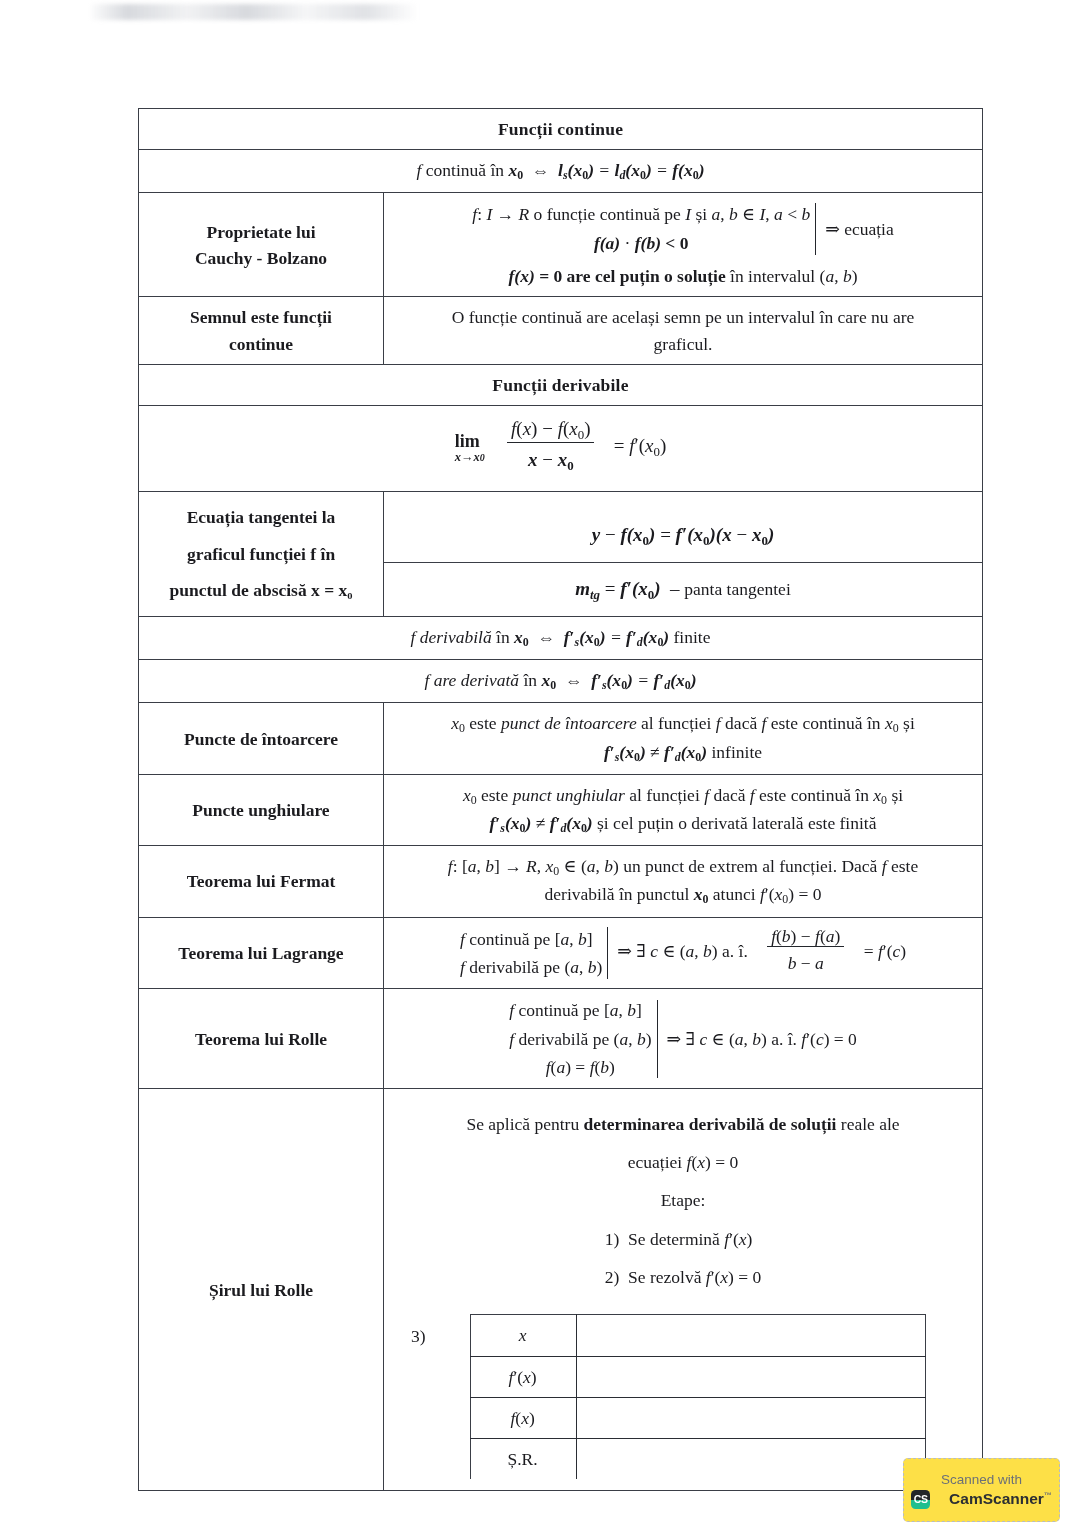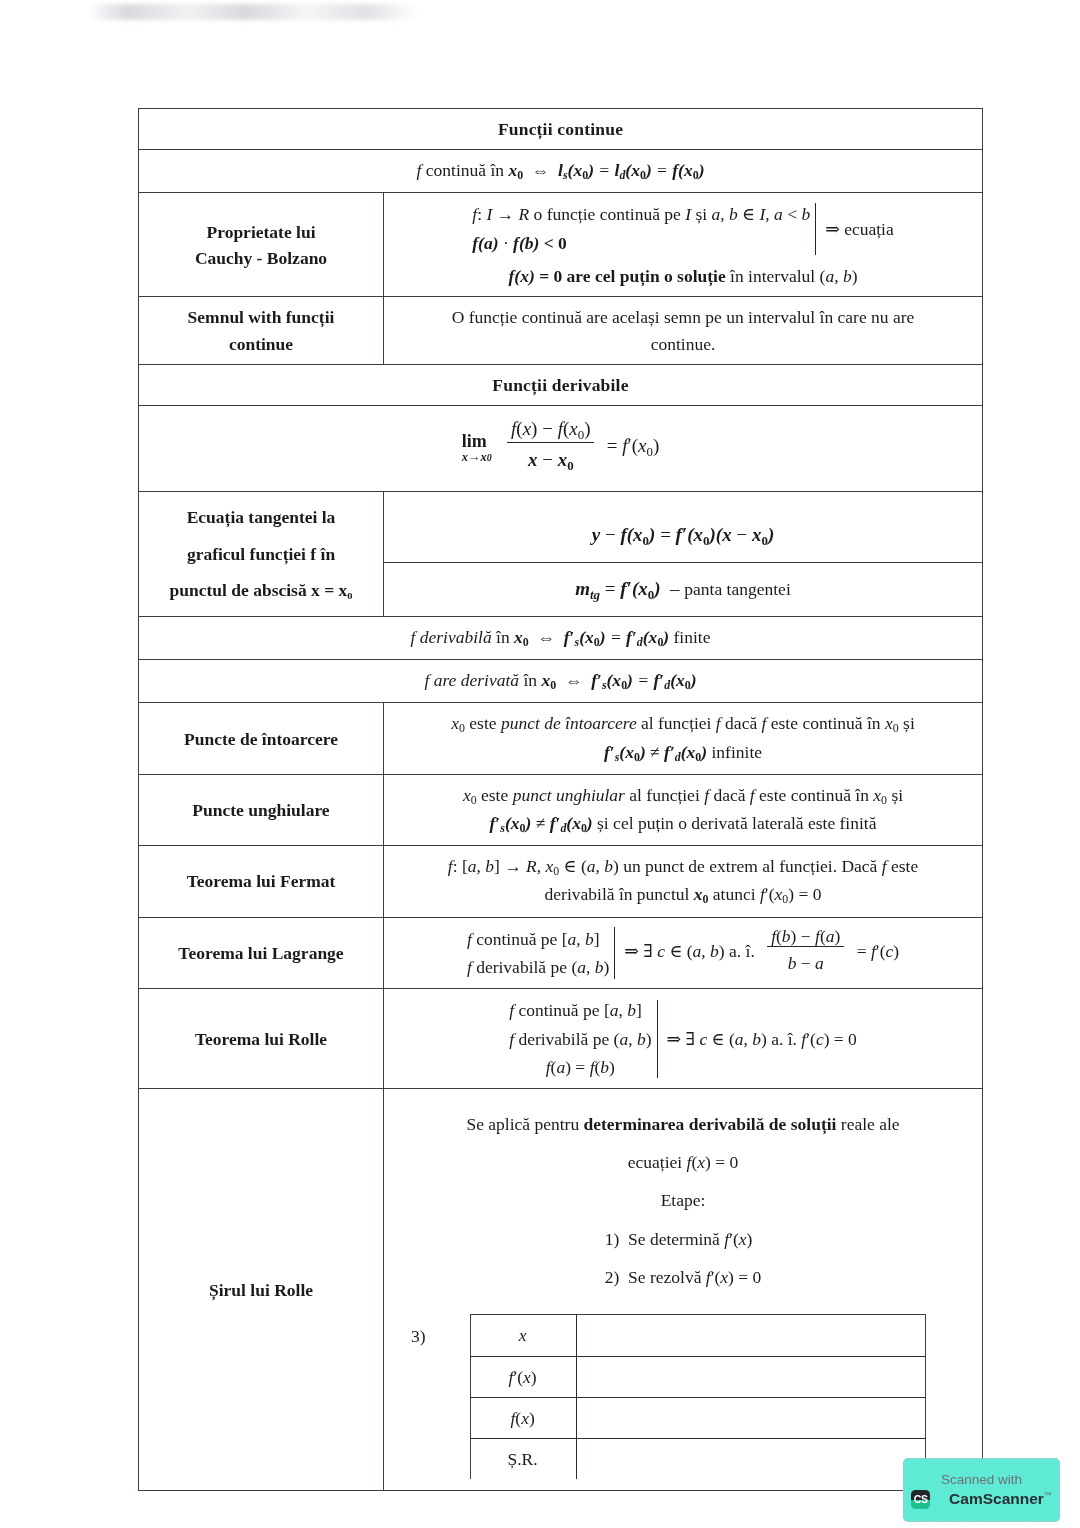--- a/index.html
+++ b/index.html
@@ -87,21 +87,21 @@
   .mb  { font-style: italic; font-weight: bold; }
   .up  { font-style: normal; }
   .bold{ font-weight: bold; }
   sub  { font-size: .68em; vertical-align: -0.28em; font-style: italic; }
   .prime { font-style: normal; }
 
   .frac {
     display: inline-block;
     vertical-align: middle;
     text-align: center;
-    margin: 0 8px;
+    margin: 0 15px;
     line-height: 1.18;
   }
   .frac .num { display: block; padding: 0 4px; }
   .frac .den { display: block; border-top: 1.3px solid #23262c; padding: 6px 4px; }
 
   .limbox {
     display: inline-block;
     vertical-align: middle;
     text-align: left;
     line-height: 1.05;
@@ -184,21 +184,21 @@
 
   
   .camscanner {
     position: absolute;
     left: 903px;
     top: 1458px;
     width: 155px;
     height: 62px;
     border: 1.6px dashed #b9bcc2;
     border-radius: 5px;
-    background: #5eead4;
+    background: #fde047;
     display: flex;
     flex-direction: column;
     align-items: center;
     justify-content: center;
     font-family: "Liberation Sans", sans-serif;
   }
   .camscanner .cs-top {
     font-size: 13.5px;
     color: #6c7077;
     margin-bottom: 3px;
@@ -261,42 +261,42 @@
       </td>
       <td class="justified">
         <div class="brace-wrap">
           <span class="brace-lines">
             <div>
               <span class="m">f</span><span class="up">:</span> <span class="m">I</span> → <span class="m">R</span>
               <span class="up">o funcție continuă pe</span> <span class="m">I</span> <span class="up">și</span>
               <span class="m">a</span>, <span class="m">b</span> ∈ <span class="m">I</span>,
               <span class="m">a</span> &lt; <span class="m">b</span>
             </div>
-            <div style="">
+            <div style="text-align:center">
               <span class="mb">f(a)</span> · <span class="mb">f(b)</span> <span class="bold">&lt; 0</span>
             </div>
           </span>
           <span class="brace-bar bar-cb"></span>
           <span class="brace-tail">⇒ ecuația</span>
         </div>
         <div style="margin-top:6px">
           <span class="mb">f(x)</span> <span class="bold">= 0 are cel puțin o soluție</span>
           <span class="up">în intervalul (</span><span class="m">a</span>, <span class="m">b</span><span class="up">)</span>
         </div>
       </td>
     </tr>
 
     <tr>
       <td class="row-label">
-        <div>Semnul with funcții</div>
+        <div>Semnul este funcții</div>
         <div>continue</div>
       </td>
       <td class="justified">
         <div>O funcție continuă are același semn pe un intervalul în care nu are</div>
-        <div>continue.</div>
+        <div>graficul.</div>
       </td>
     </tr>
 
     <tr>
       <td class="section-head" colspan="2">Funcții derivabile</td>
     </tr>
 
     <tr>
       <td class="centered" colspan="2" style="padding-top:12px;padding-bottom:12px">
         <span class="limbox">

